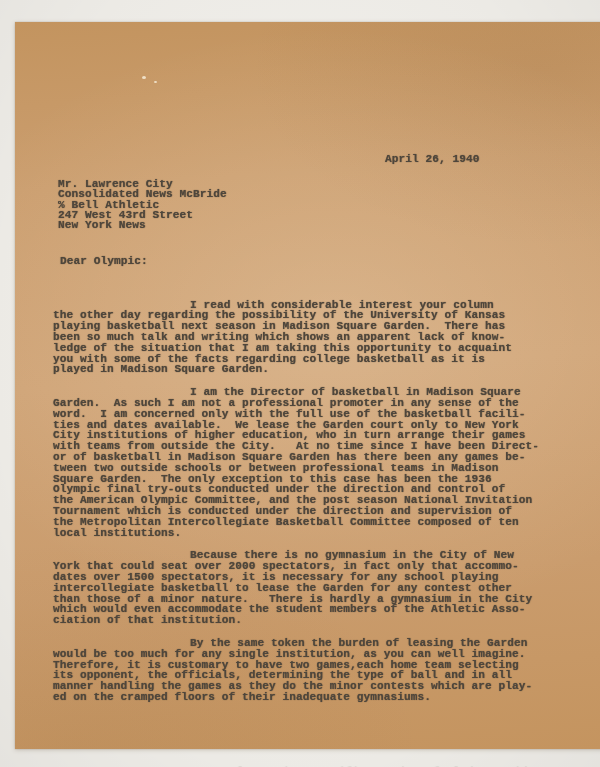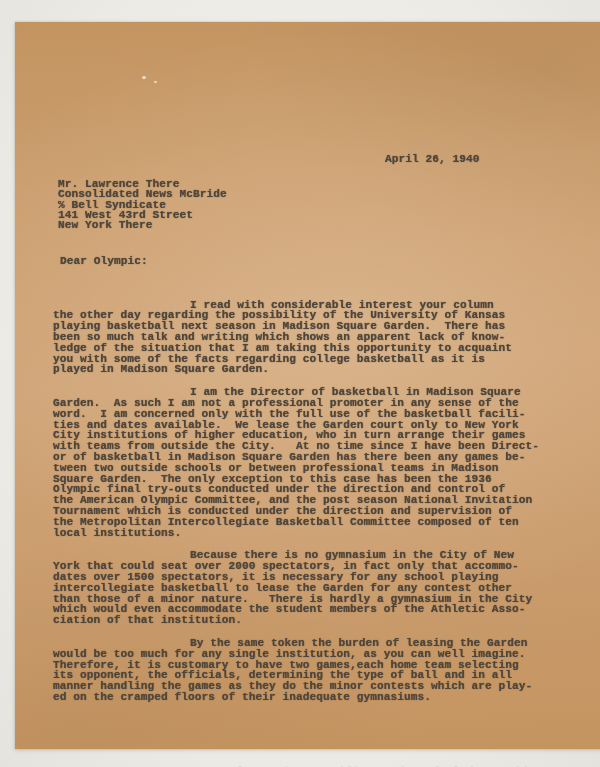--- a/index.html
+++ b/index.html
@@ -61,21 +61,21 @@
 </head>
 <body>
 
 <div class="scan">
   <div class="paper">
     <div class="speck s1"></div>
     <div class="speck s2"></div>
 
     <div class="typed date-line">April 26, 1940</div>
 
-    <div class="typed address"><div class="line">Mr. Lawrence There</div><div class="line">Consolidated News McBride</div><div class="line">% Bell Syndicate</div><div class="line">141 West 43rd Street</div><div class="line">New York There</div></div>
+    <div class="typed address"><div class="line">Mr. Lawrence City</div><div class="line">Consolidated News McBride</div><div class="line">% Bell Athletic</div><div class="line">247 West 43rd Street</div><div class="line">New York News</div></div>
 
     <div class="typed salutation">Dear Olympic:</div>
 
     <div class="typed body-block">
       <div><div class="para"><div class="line indent">I read with considerable interest your column</div><div class="line">the other day regarding the possibility of the University of Kansas</div><div class="line">playing basketball next season in Madison Square Garden.  There has</div><div class="line">been so much talk and writing which shows an apparent lack of know-</div><div class="line">ledge of the situation that I am taking this opportunity to acquaint</div><div class="line">you with some of the facts regarding college basketball as it is</div><div class="line">played in Madison Square Garden.</div></div><div class="para"><div class="line indent">I am the Director of basketball in Madison Square</div><div class="line">Garden.  As such I am not a professional promoter in any sense of the</div><div class="line">word.  I am concerned only with the full use of the basketball facili-</div><div class="line">ties and dates available.  We lease the Garden court only to New York</div><div class="line">City institutions of higher education, who in turn arrange their games</div><div class="line">with teams from outside the City.   At no time since I have been Direct-</div><div class="line">or of basketball in Madison Square Garden has there been any games be-</div><div class="line">tween two outside schools or between professional teams in Madison</div><div class="line">Square Garden.  The only exception to this case has been the 1936</div><div class="line">Olympic final try-outs conducted under the direction and control of</div><div class="line">the American Olympic Committee, and the post season National Invitation</div><div class="line">Tournament which is conducted under the direction and supervision of</div><div class="line">the Metropolitan Intercollegiate Basketball Committee composed of ten</div><div class="line">local institutions.</div></div><div class="para"><div class="line indent">Because there is no gymnasium in the City of New</div><div class="line">York that could seat over 2000 spectators, in fact only that accommo-</div><div class="line">dates over 1500 spectators, it is necessary for any school playing</div><div class="line">intercollegiate basketball to lease the Garden for any contest other</div><div class="line">than those of a minor nature.   There is hardly a gymnasium in the City</div><div class="line">which would even accommodate the student members of the Athletic Asso-</div><div class="line">ciation of that institution.</div></div><div class="para"><div class="line indent">By the same token the burden of leasing the Garden</div><div class="line">would be too much for any single institution, as you can well imagine.</div><div class="line">Therefore, it is customary to have two games,each home team selecting</div><div class="line">its opponent, the officials, determining the type of ball and in all</div><div class="line">manner handling the games as they do the minor contests which are play-</div><div class="line">ed on the cramped floors of their inadequate gymnasiums.</div></div></div>
       <div class="continuation">Your column makes specific mention of Clyde McBride</div>
     </div>
   </div>
 </div>
 

